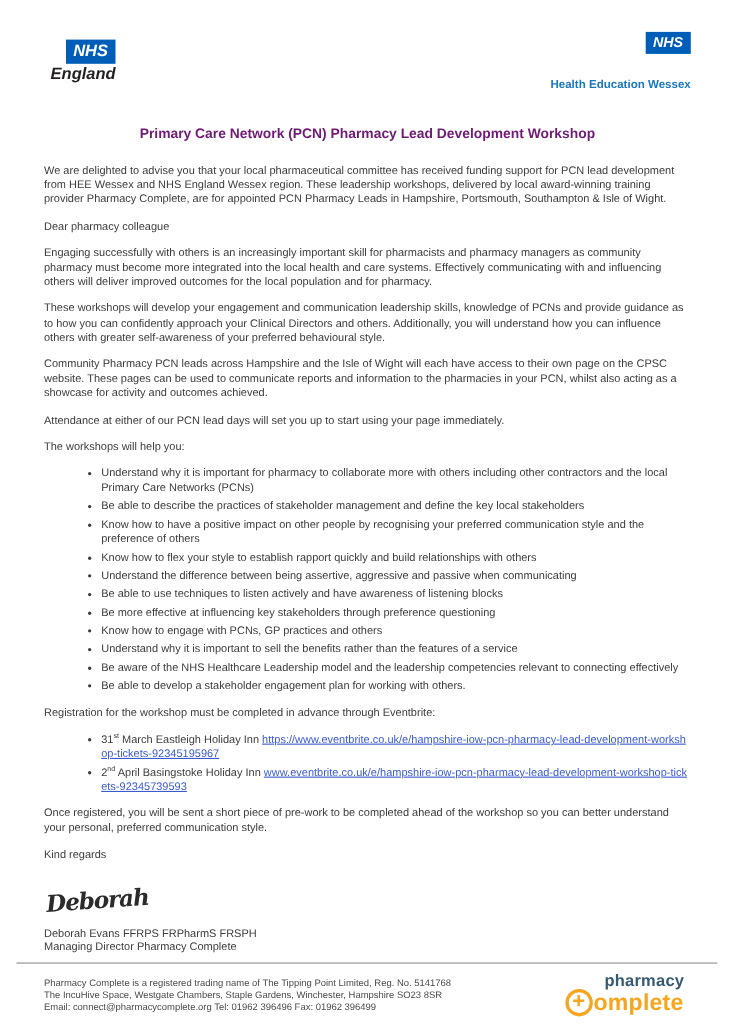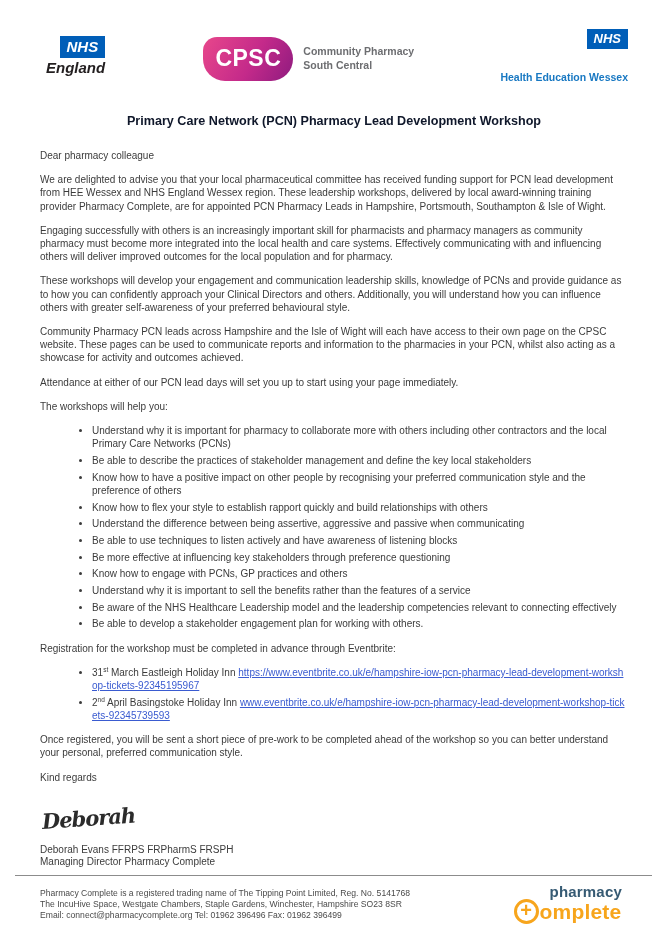--- a/index.html
+++ b/index.html
@@ -15,21 +15,21 @@
   .cpsc{display:flex;align-items:center;margin-top:13px;margin-left:12px;}
   .cpsc-box{background:linear-gradient(120deg,#E8478B 0%,#C42A8A 55%,#8E1B7F 100%);
             color:#fff;font-weight:bold;font-size:23px;line-height:1;
             padding:10px 12px 11px 12px;border-radius:14px 22px 22px 22px;letter-spacing:.5px;}
   .cpsc-text{margin-left:10px;color:#6d6e71;font-weight:bold;font-size:10.5px;line-height:1.3;}
   .hew{display:flex;flex-direction:column;align-items:flex-end;margin-top:5px;}
   .hew .nhs-box{font-size:13px;}
   .hew .sub{color:#1878C2;font-weight:bold;font-size:10.5px;margin-top:22px;}
 
   
-  .title{text-align:center;font-weight:bold;font-size:12.6px;color:#0f172a;margin:14px 0 21px 0;}
+  .title{text-align:center;font-weight:bold;font-size:12.6px;color:#701a75;margin:14px 0 21px 0;}
   p{font-size:10px;line-height:13.2px;margin:0 0 11px 0;}
   ul{margin:0 0 11px 0;padding-left:52px;}
   li{font-size:10px;line-height:13.2px;margin-bottom:3.5px;}
   sup{font-size:6.5px;vertical-align:super;line-height:0;}
   a.link{color:#3a5bd0;text-decoration:underline;word-break:break-all;cursor:pointer;}
 
   
   .signature{font-family:"DejaVu Serif","Liberation Serif",serif;font-style:italic;font-weight:bold;
              font-size:21px;color:#2b2b2b;transform:rotate(-4deg);transform-origin:left center;
              letter-spacing:-1px;margin:14px 0 10px 2px;display:inline-block;}
@@ -50,39 +50,32 @@
 <body>
 
 <div class="page">
 
   
   <div class="header">
     <div class="nhs-eng">
       <span class="nhs-box">NHS</span>
       <span class="sub">England</span>
     </div>
-    <div class="cpsc">
-      <span class="cpsc-box">CPSC</span>
-      <span class="cpsc-text">
-        <span>Community Pharmacy</span><br>
-        <span>South Central</span>
-      </span>
-    </div>
     <div class="hew">
       <span class="nhs-box">NHS</span>
       <span class="sub">Health Education Wessex</span>
     </div>
   </div>
 
   
   <div class="title">Primary Care Network (PCN) Pharmacy Lead Development Workshop</div>
 
   
+  <p>We are delighted to advise you that your local pharmaceutical committee has received funding support for PCN lead development from HEE Wessex and NHS England Wessex region. These leadership workshops, delivered by local award-winning training provider Pharmacy Complete, are for appointed PCN Pharmacy Leads in Hampshire, Portsmouth, Southampton &amp; Isle of Wight.</p>
   <p>Dear pharmacy colleague</p>
-  <p>We are delighted to advise you that your local pharmaceutical committee has received funding support for PCN lead development from HEE Wessex and NHS England Wessex region. These leadership workshops, delivered by local award-winning training provider Pharmacy Complete, are for appointed PCN Pharmacy Leads in Hampshire, Portsmouth, Southampton &amp; Isle of Wight.</p>
   <p>Engaging successfully with others is an increasingly important skill for pharmacists and pharmacy managers as community pharmacy must become more integrated into the local health and care systems. Effectively communicating with and influencing others will deliver improved outcomes for the local population and for pharmacy.</p>
   <p>These workshops will develop your engagement and communication leadership skills, knowledge of PCNs and provide guidance as to how you can confidently approach your Clinical Directors and others. Additionally, you will understand how you can influence others with greater self-awareness of your preferred behavioural style.</p>
   <p>Community Pharmacy PCN leads across Hampshire and the Isle of Wight will each have access to their own page on the CPSC website. These pages can be used to communicate reports and information to the pharmacies in your PCN, whilst also acting as a showcase for activity and outcomes achieved.</p>
   <p>Attendance at either of our PCN lead days will set you up to start using your page immediately.</p>
   <p>The workshops will help you:</p>
 
   <ul>
     <li>Understand why it is important for pharmacy to collaborate more with others including other contractors and the local Primary Care Networks (PCNs)</li>
     <li>Be able to describe the practices of stakeholder management and define the key local stakeholders</li>
     <li>Know how to have a positive impact on other people by recognising your preferred communication style and the preference of others</li>

